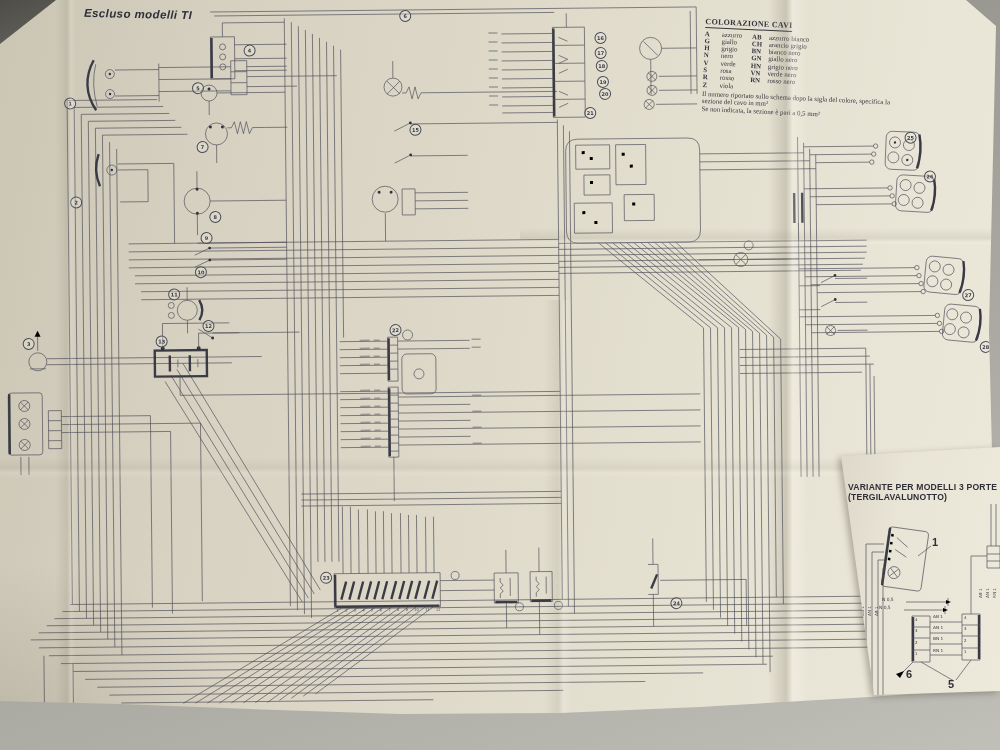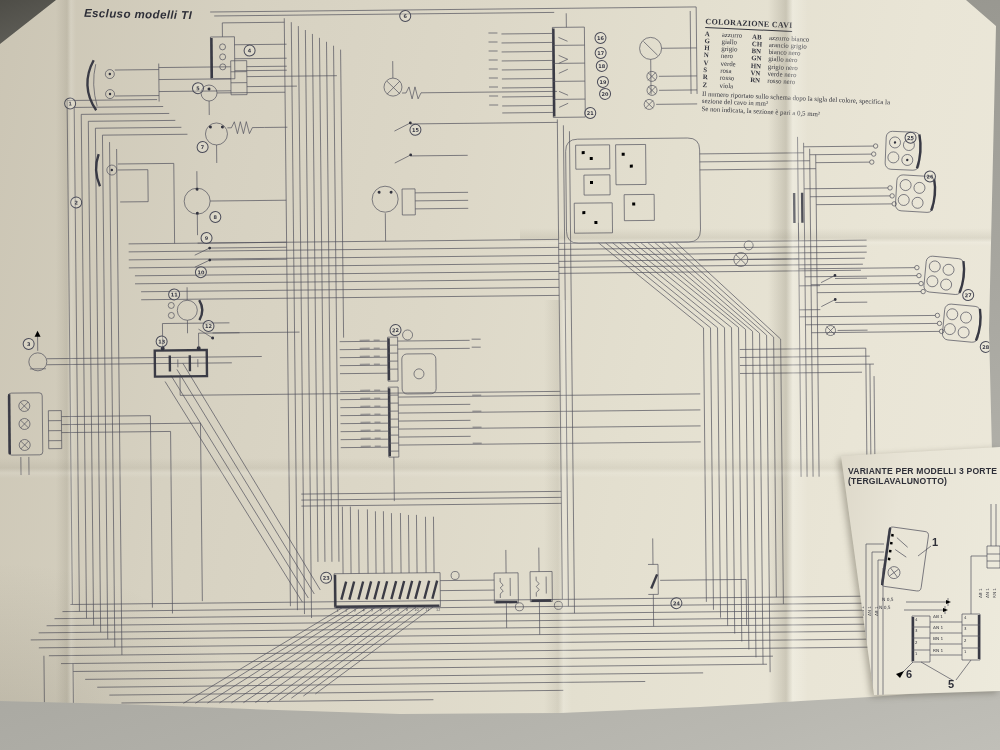--- a/index.html
+++ b/index.html
@@ -39,21 +39,21 @@
   .lcol{display:flex;flex-direction:column;}
   .lcol.right{margin-top:1px;}
   .lrow{display:flex;line-height:7.3px;font-size:6.8px;}
   .lcode{width:17px;font-weight:600;}
   .lname{white-space:nowrap;}
   .lnotes{margin-top:2px;font-size:6.8px;line-height:7.6px;width:208px;}
   
   #flapwrap{position:absolute;left:836px;top:444px;width:164px;height:252px;filter:drop-shadow(-3px 2px 3px rgba(60,54,40,.35));}
   #flap{position:absolute;inset:0;clip-path:polygon(5px 12px,164px 3px,164px 247px,38px 251px);
         background:linear-gradient(100deg,#dcd7c8 0%,#e8e4d6 35%,#edeadc 100%);}
-  .ftitle{position:absolute;left:12px;top:22px;font:700 8.6px "Liberation Sans",sans-serif;letter-spacing:.2px;color:#2e2f38;line-height:10px;}
+  .ftitle{position:absolute;left:12px;top:38px;font:700 8.6px "Liberation Sans",sans-serif;letter-spacing:.2px;color:#2e2f38;line-height:10px;}
   .flab{position:absolute;font:4.4px "DejaVu Sans",sans-serif;color:#34353f;white-space:nowrap;}
   .fnum{position:absolute;font:600 11px "Liberation Sans",sans-serif;color:#2e2f38;}
   .vlabs{position:absolute;display:flex;gap:2px;}
   .vlabs span{writing-mode:vertical-rl;transform:rotate(180deg);font:4.2px "DejaVu Sans",sans-serif;color:#34353f;}
   .pincol{position:absolute;display:flex;flex-direction:column;}
   .pincol span{height:11.3px;font:3.9px "DejaVu Sans",sans-serif;color:#34353f;}
   .wirecol{position:absolute;display:flex;flex-direction:column;}
   .wirecol span{height:11.2px;font:4.3px "DejaVu Sans",sans-serif;color:#34353f;}
 </style>
 </head>

